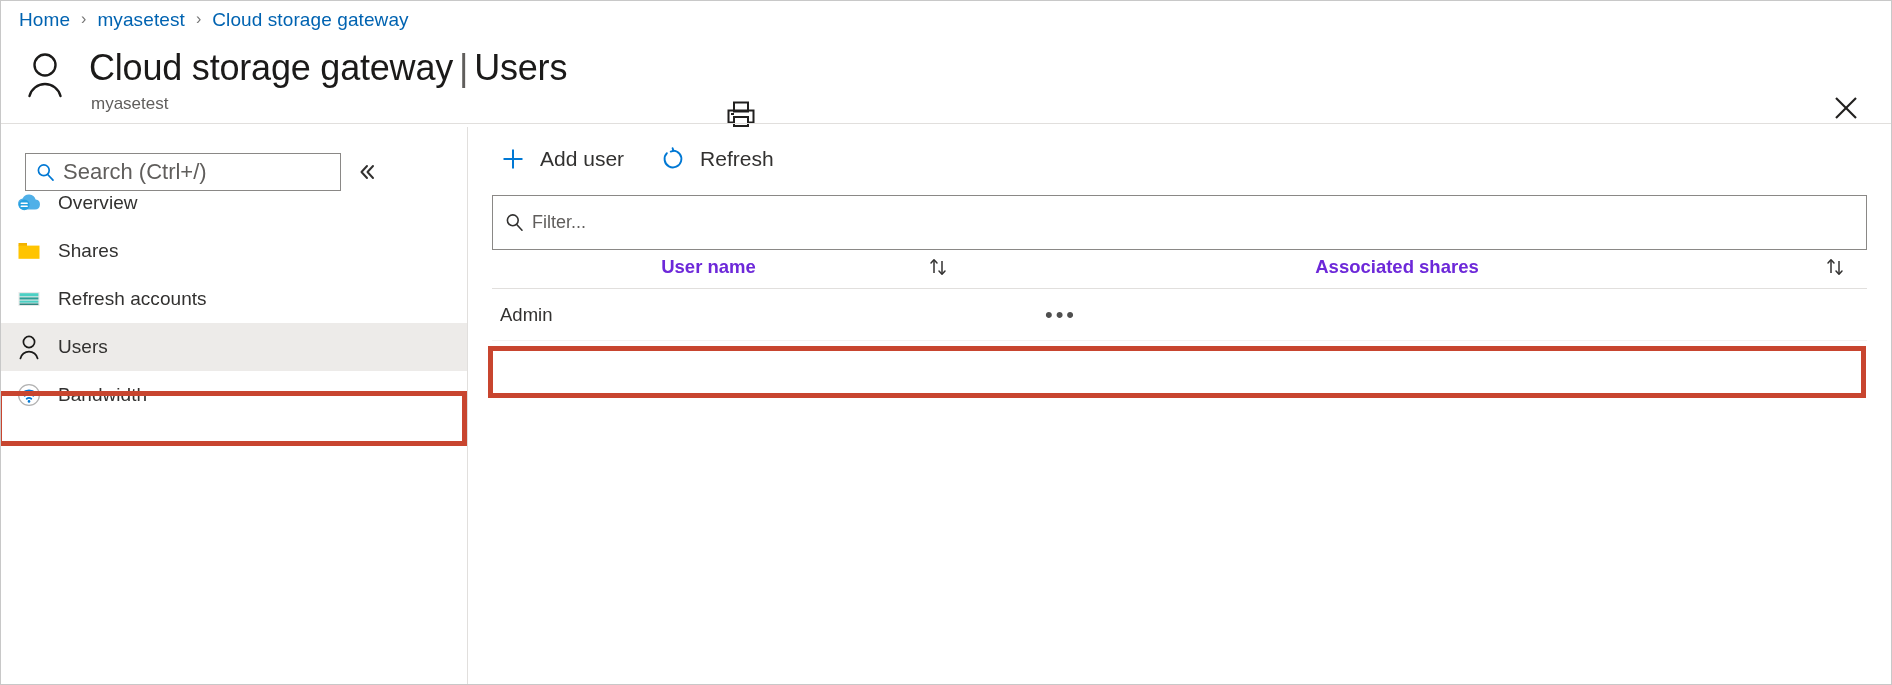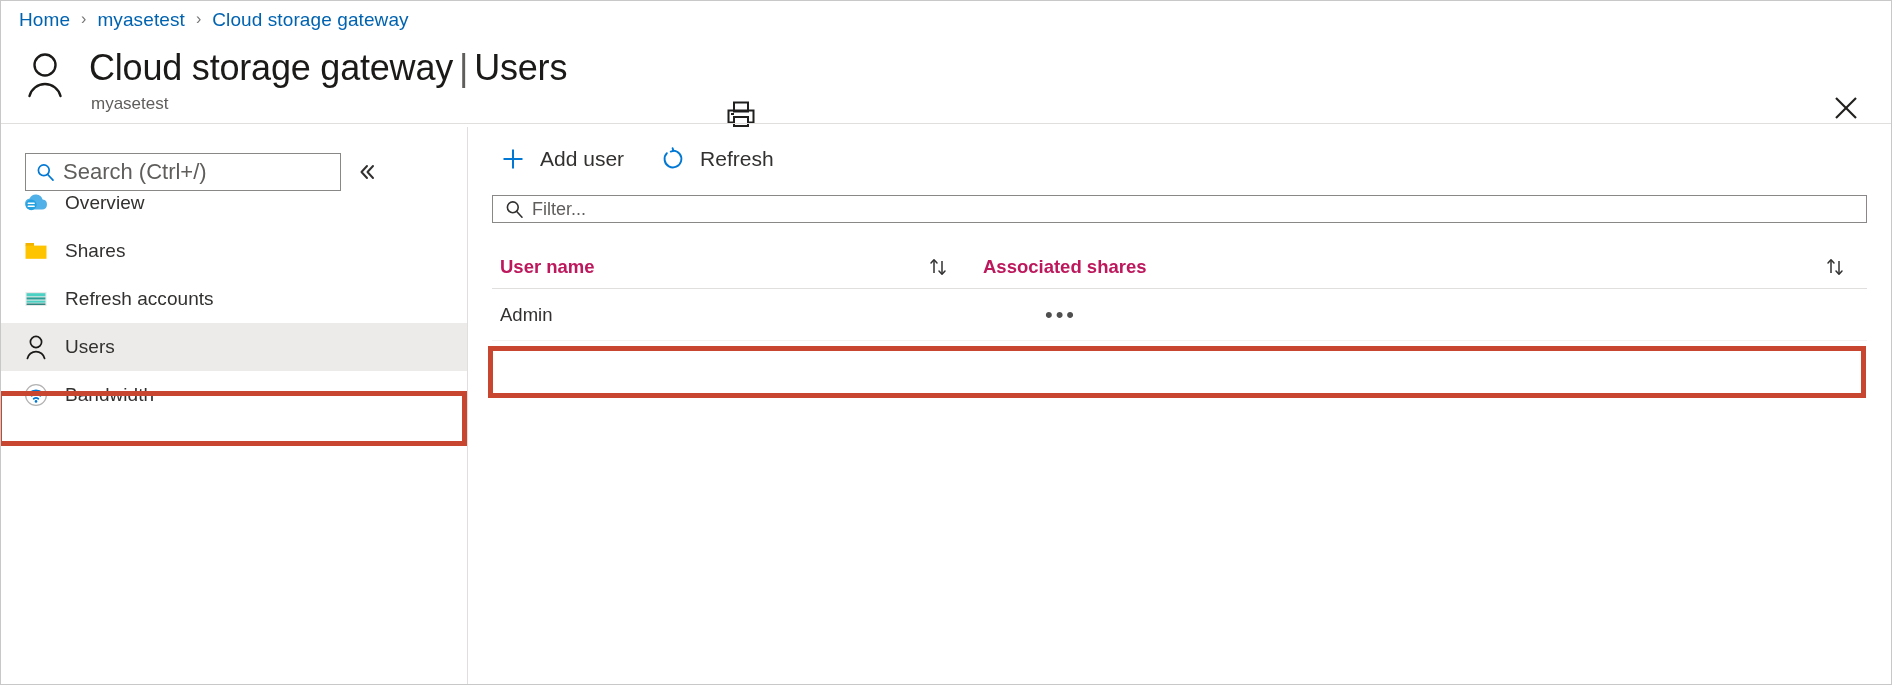--- a/index.html
+++ b/index.html
@@ -166,21 +166,21 @@
     position: absolute;
     left: 0;
     top: 52px;
     width: 466px;
   }
   .nav-item {
     position: relative;
     height: 48px;
     display: flex;
     align-items: center;
-    padding-left: 20px;
+    padding-left: 13px;
     cursor: pointer;
   }
   .nav-item .nav-ico {
     width: 30px;
     height: 30px;
     flex: 0 0 30px;
     display: flex;
     align-items: center;
     justify-content: center;
     margin-right: 14px;
@@ -249,21 +249,21 @@
     justify-content: center;
     margin-right: 10px;
     color: #0078d4;
   }
 
   .filter-wrap {
     position: absolute;
     left: 24px;
     top: 68px;
     width: 1375px;
-    height: 28px;
+    height: 55px;
     border: 1px solid #8a8886;
     display: flex;
     align-items: center;
     padding-left: 12px;
     background: #fff;
     cursor: text;
   }
   .filter-wrap .mag { margin-right: 8px; flex: 0 0 auto; display: flex; }
   .filter-input {
     border: 0;
@@ -283,21 +283,22 @@
     top: 118px;
     width: 1375px;
   }
   .tbl-head {
     display: flex;
     align-items: center;
     height: 44px;
     border-bottom: 1px solid #e1dfdd;
     font-size: 18.5px;
     font-weight: 600;
-    color: #be185d;
+    color: #6d28d9;
+    text-align: center;
   }
   .col-user { width: 425px; flex: 0 0 425px; padding-left: 8px; }
   .col-sort-a {
     width: 42px; flex: 0 0 42px;
     display: flex; align-items: center; justify-content: center;
     cursor: pointer;
   }
   .col-shares { flex: 1 1 auto; padding-left: 24px; }
   .col-sort-b {
     width: 48px; flex: 0 0 48px;

